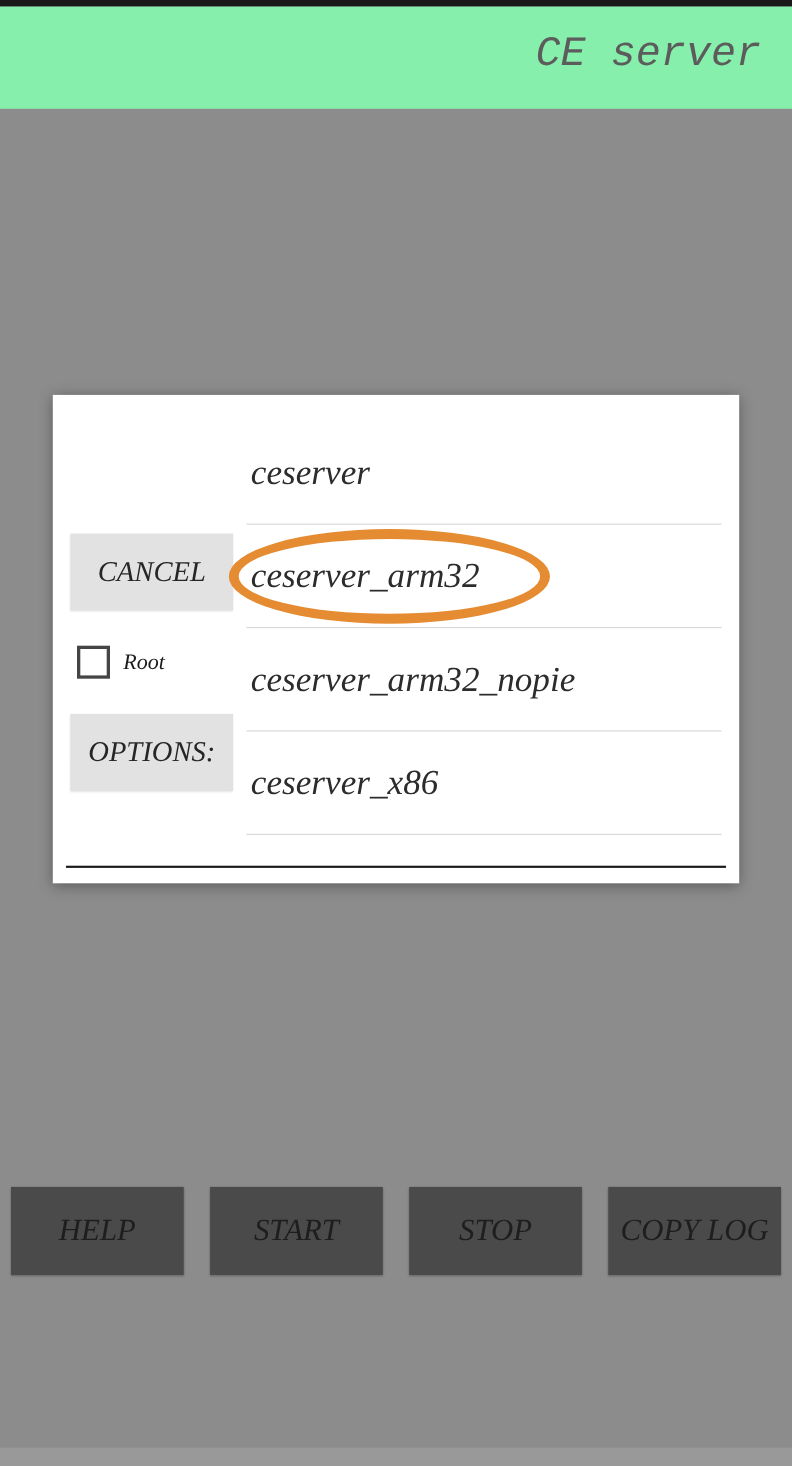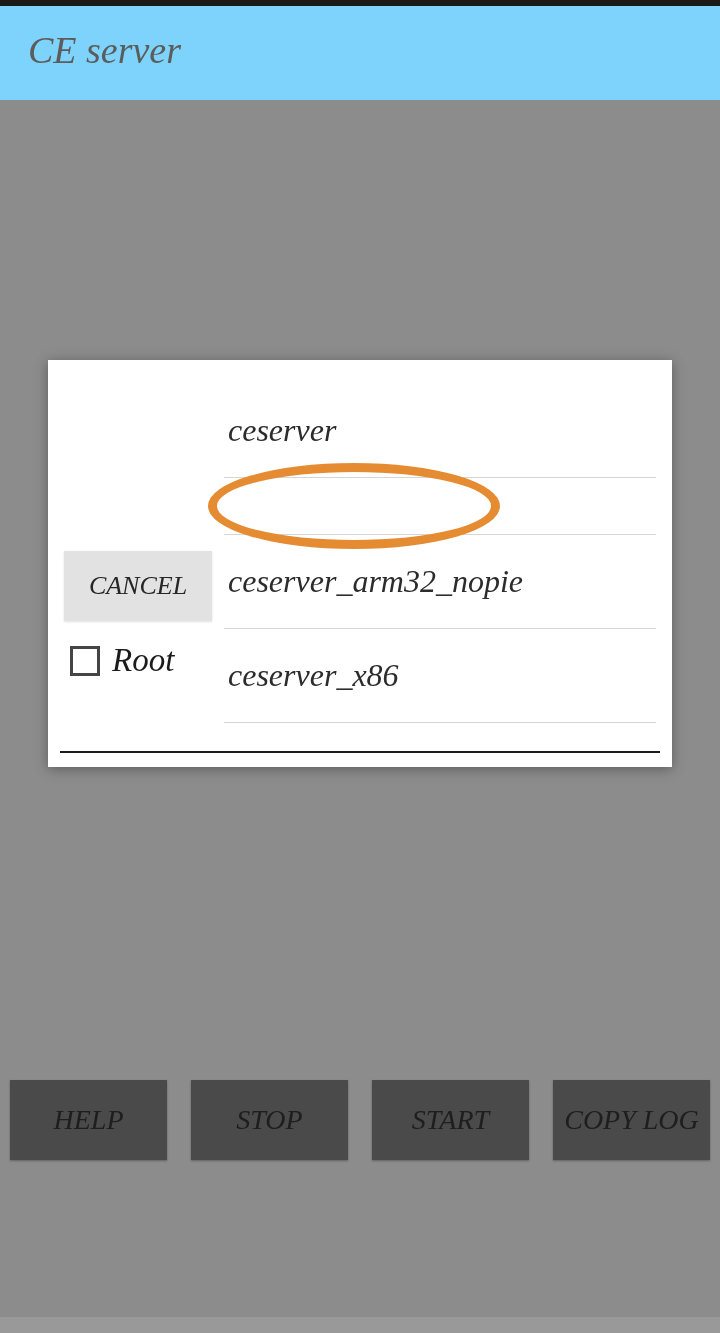--- a/index.html
+++ b/index.html
@@ -9,26 +9,27 @@
       overflow: hidden;
       font-family: Georgia, 'Times New Roman', serif;
       font-style: italic;
       background: #999999;
     }
     .status-bar {
       height: 6px;
       background: #1a1a1a;
     }
     .app-header {
-      background: #7dd3fc;
+      background: #86efac;
       color: #5c5c5c;
       font-size: 38px;
       font-style: italic;
       padding: 22px 28px 28px 28px;
-      font-family: Liberation Serif, serif;
+      font-family: Liberation Mono, monospace;
+      text-align: right;
     }
     .main-area {
       position: relative;
       height: calc(1333px - 6px - 110px);
       background: #8c8c8c;
     }
     .overlay {
       position: absolute;
       inset: 0;
       background: rgba(0,0,0,0.0);
@@ -46,21 +47,21 @@
       display: flex;
       padding: 24px 16px 28px 16px;
     }
     .dialog-left {
       width: 160px;
       flex-shrink: 0;
       display: flex;
       flex-direction: column;
       justify-content: flex-end;
       padding-bottom: 40px;
-      gap: 17px;
+      gap: 28px;
     }
     .dialog-right {
       flex: 1;
       display: flex;
       flex-direction: column;
     }
     .list-row {
       border-bottom: 1px solid #d6d6d6;
       padding: 28px 4px 28px 4px;
       font-size: 32px;
@@ -104,21 +105,21 @@
       padding: 4px 0;
     }
     .root-row .cb {
       width: 30px;
       height: 30px;
       border: 3px solid #454545;
       margin-left: 6px;
       flex-shrink: 0;
     }
     .root-row span {
-      font-size: 33px;
+      font-size: 20px;
       color: #1b1b1b;
     }
     .dialog-hr {
       border: none;
       border-top: 2px solid #1b1b1b;
       margin: 0 12px;
     }
     .bottom-bar {
       position: absolute;
       left: 10px;
@@ -146,41 +147,43 @@
 <div class="status-bar"></div>
 
 <div class="app-header">
   <span>CE server</span>
 </div>
 
 <div class="main-area">
 
   <div class="bottom-bar">
     <button class="bottom-btn">HELP</button>
+    <button class="bottom-btn">START</button>
     <button class="bottom-btn">STOP</button>
-    <button class="bottom-btn">START</button>
     <button class="bottom-btn">COPY LOG</button>
   </div>
 
   <div class="overlay"></div>
 
   <div class="dialog">
     <div class="dialog-content">
       <div class="dialog-left">
         <button class="btn-small">CANCEL</button>
         <label class="root-row">
           <span class="cb"></span>
           <span>Root</span>
         </label>
+        <button class="btn-small">OPTIONS:</button>
       </div>
       <div class="dialog-right">
         <div class="list-row">
           <span>ceserver</span>
         </div>
         <div class="list-row">
+          <span>ceserver_arm32</span>
           <span class="annot-ellipse"></span>
         </div>
         <div class="list-row">
           <span>ceserver_arm32_nopie</span>
         </div>
         <div class="list-row">
           <span>ceserver_x86</span>
         </div>
       </div>
     </div>

